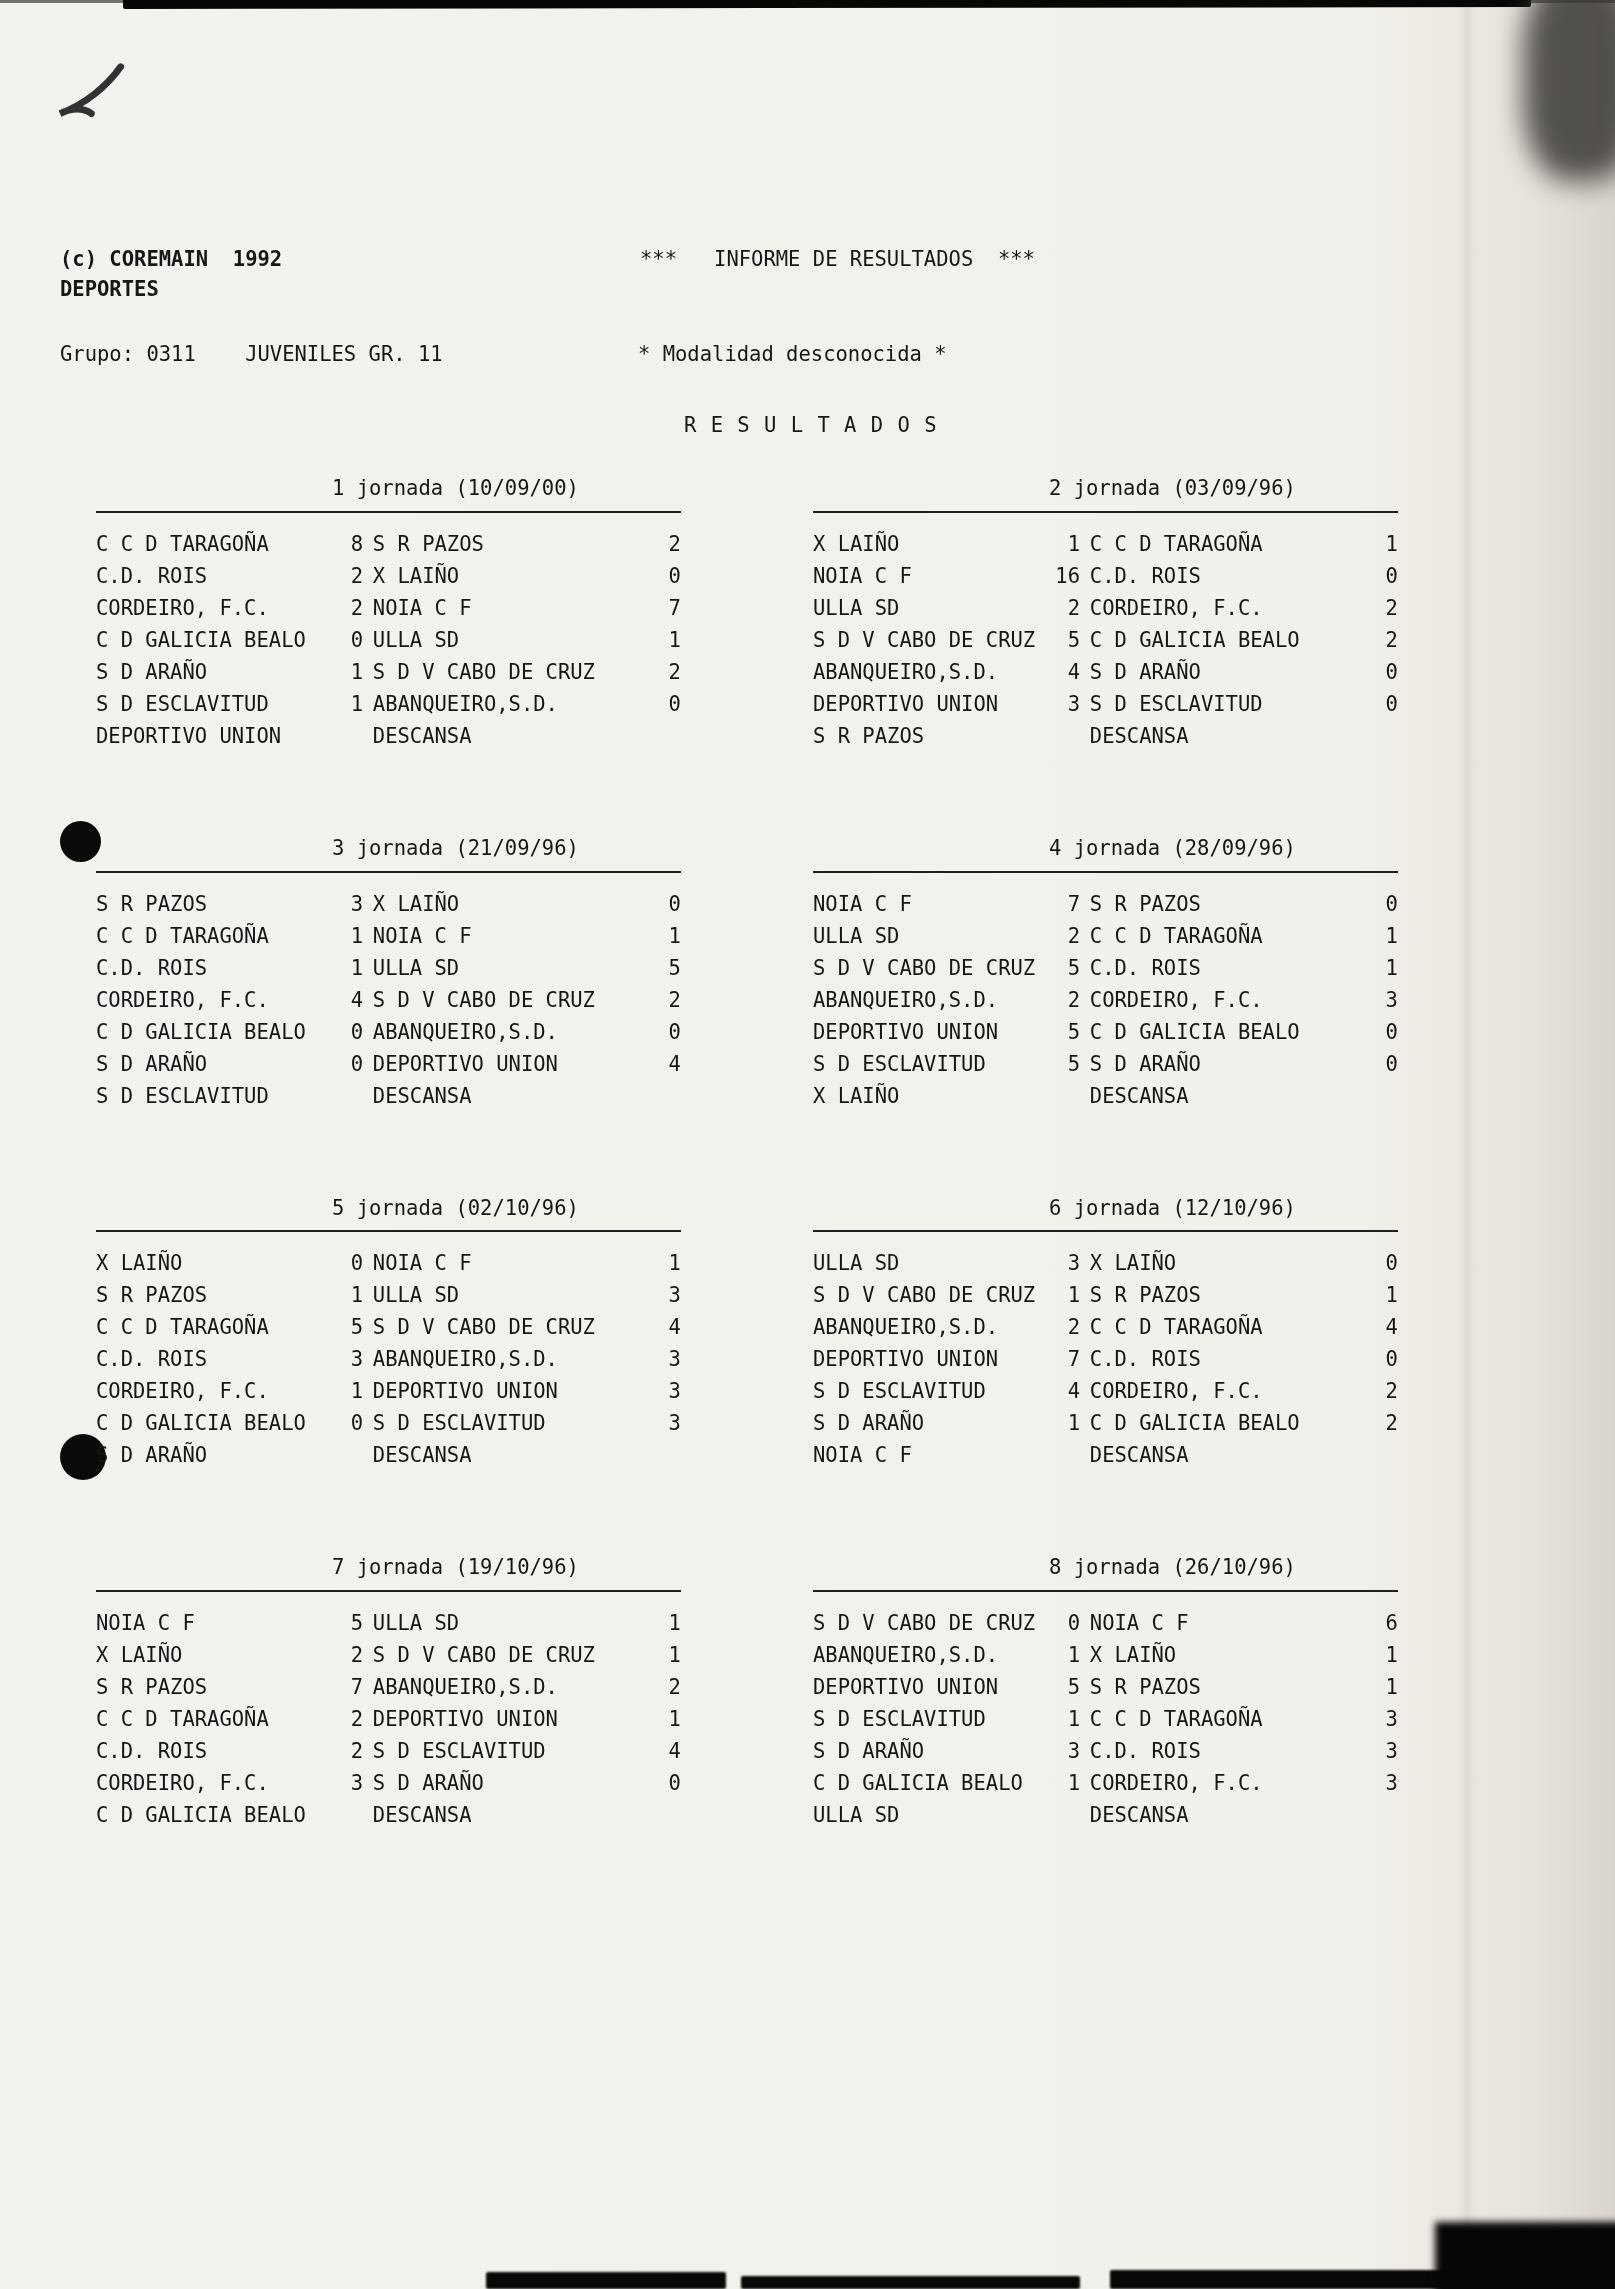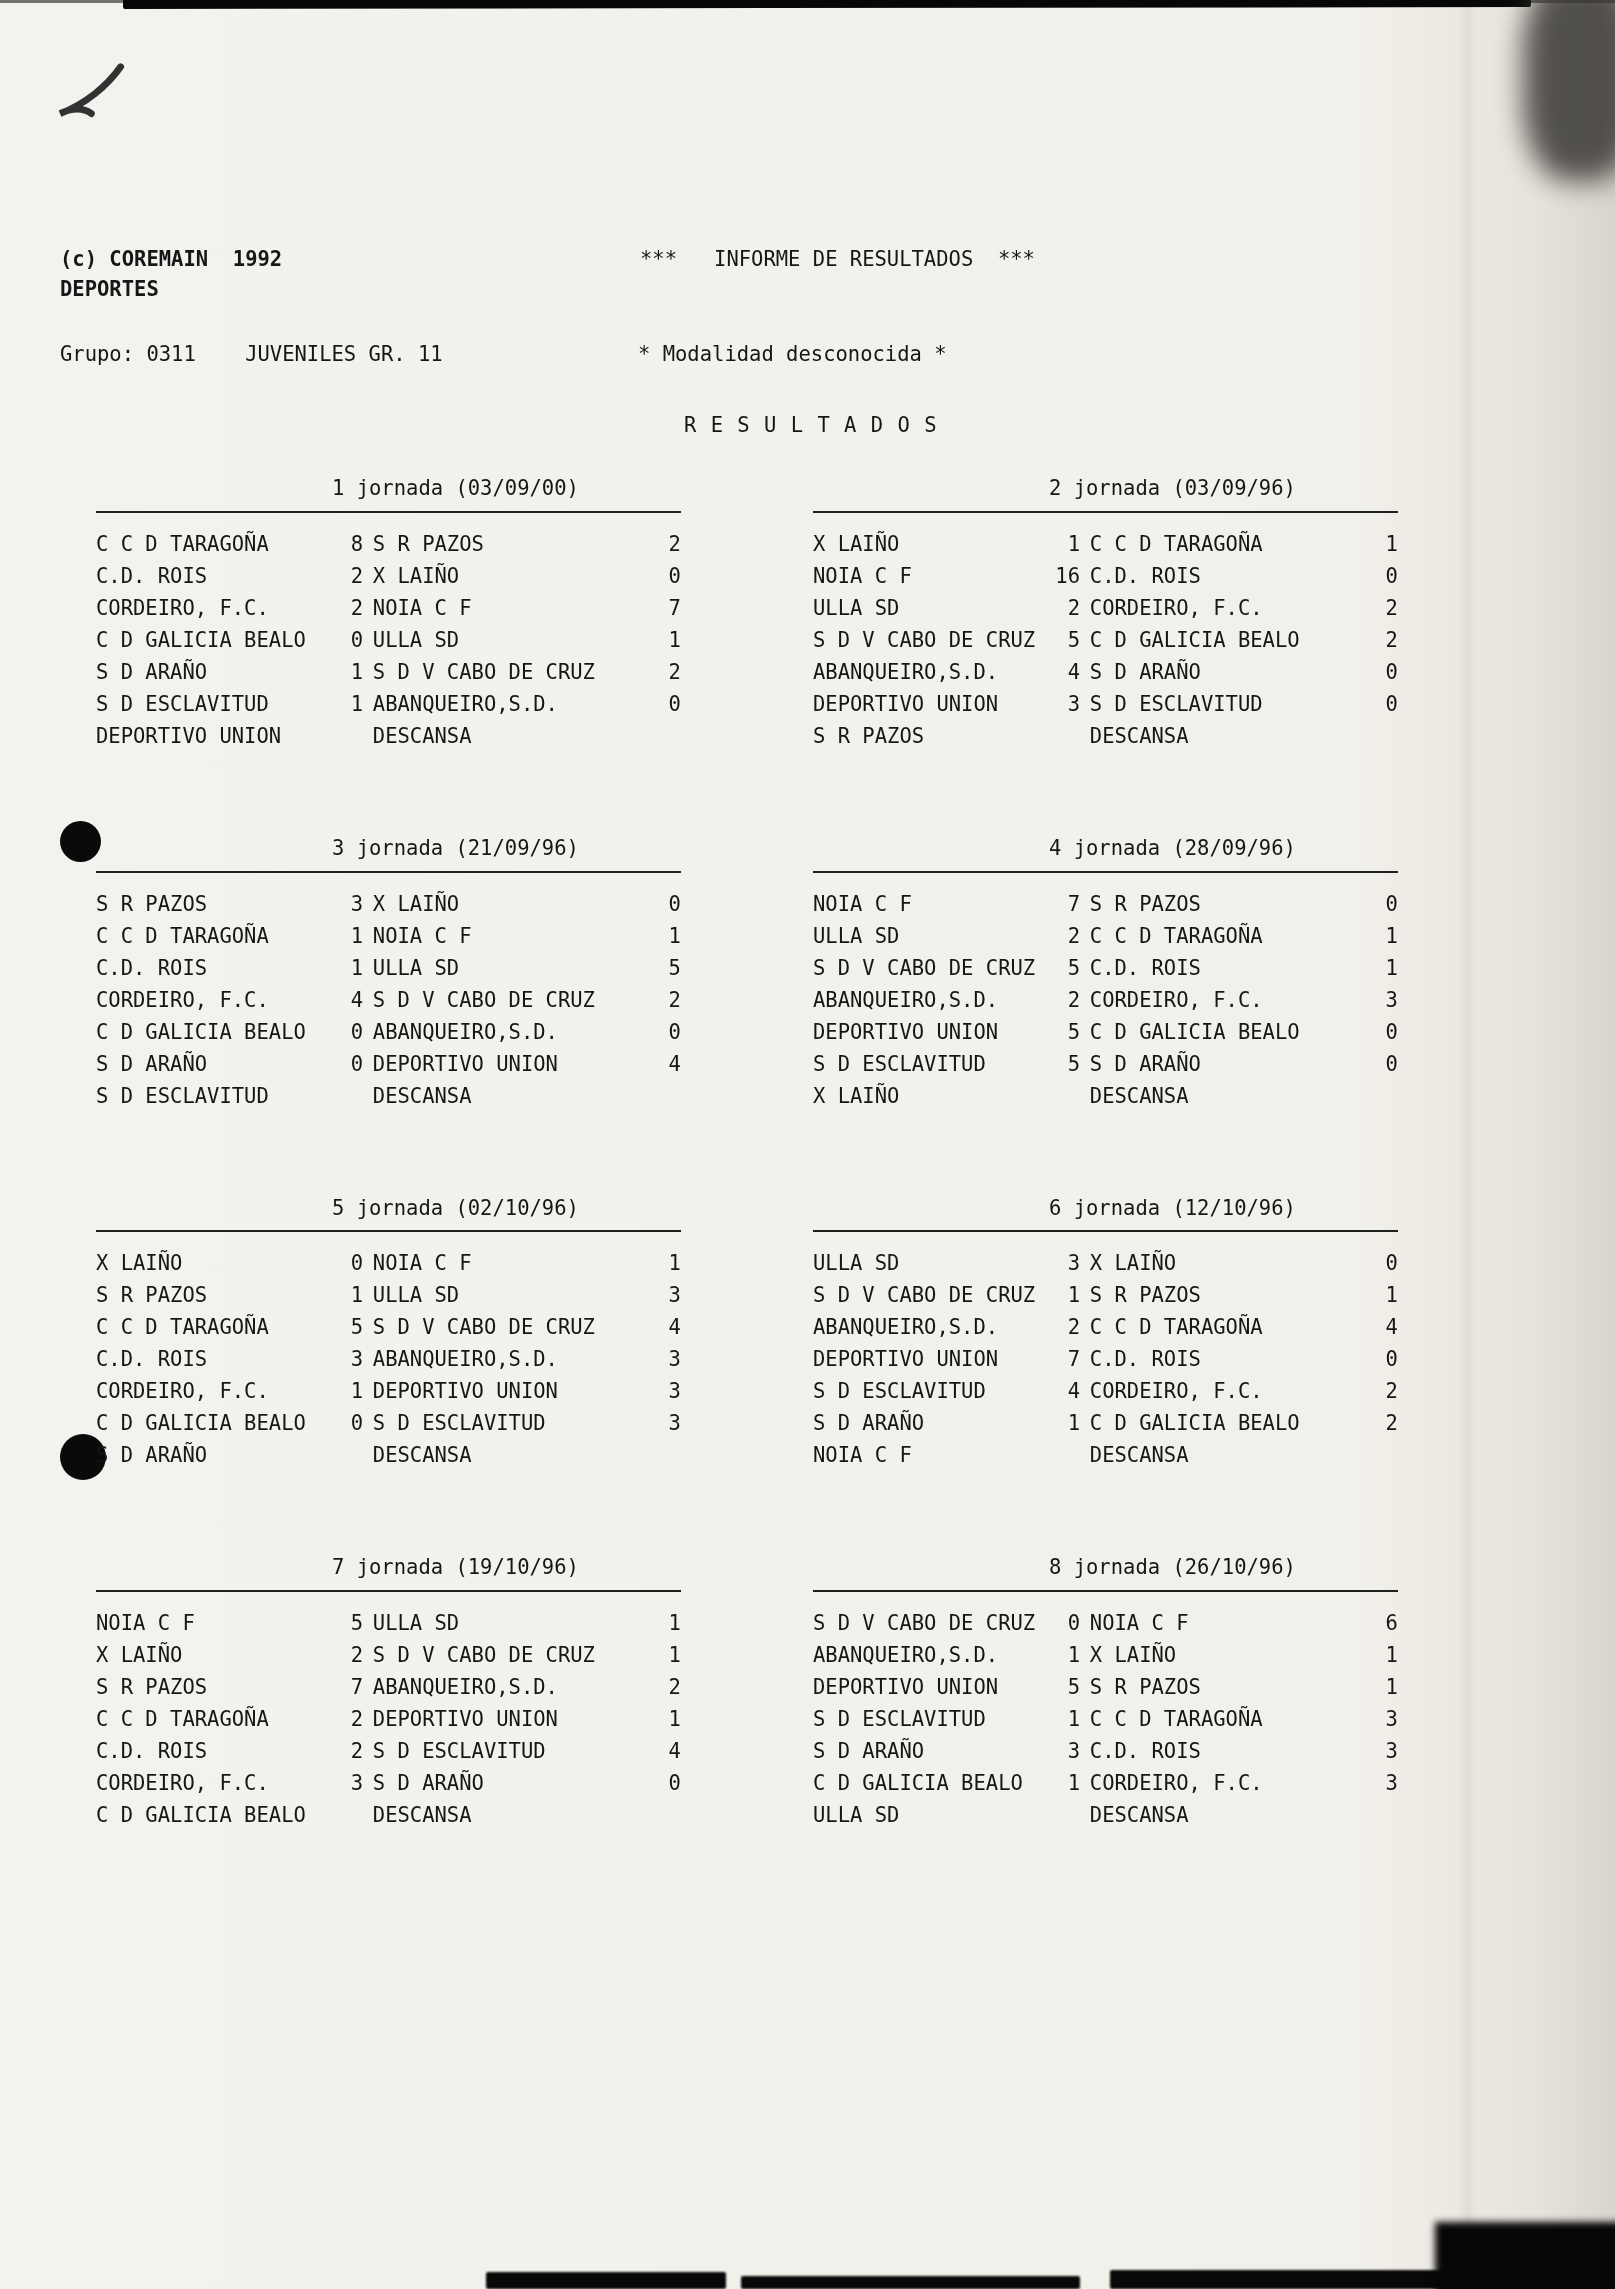--- a/index.html
+++ b/index.html
@@ -76,21 +76,21 @@
 
   <div class="report-title txt">***   INFORME DE RESULTADOS  ***</div>
 
   <div class="grupo-line txt">Grupo: 0311    JUVENILES GR. 11</div>
   <div class="modalidad txt">* Modalidad desconocida *</div>
 
   <div class="section-title txt">R E S U L T A D O S</div>
 
   <main id="jornadas">
       <section class="jornada-block">
-        <div class="jornada-title">1 jornada (03/09/00)</div>
+        <div class="jornada-title">1 jornada (10/09/00)</div>
         <div class="jornada-rule"></div>
         <div class="match-list">
           <div class="match-row"><span class="cell-home">C C D TARAGOÑA</span><span class="cell-hscore">8</span><span class="cell-gap"></span><span class="cell-away">S R PAZOS</span><span class="cell-ascore">2</span></div>
           <div class="match-row"><span class="cell-home">C.D. ROIS</span><span class="cell-hscore">2</span><span class="cell-gap"></span><span class="cell-away">X LAIÑO</span><span class="cell-ascore">0</span></div>
           <div class="match-row"><span class="cell-home">CORDEIRO, F.C.</span><span class="cell-hscore">2</span><span class="cell-gap"></span><span class="cell-away">NOIA C F</span><span class="cell-ascore">7</span></div>
           <div class="match-row"><span class="cell-home">C D GALICIA BEALO</span><span class="cell-hscore">0</span><span class="cell-gap"></span><span class="cell-away">ULLA SD</span><span class="cell-ascore">1</span></div>
           <div class="match-row"><span class="cell-home">S D ARAÑO</span><span class="cell-hscore">1</span><span class="cell-gap"></span><span class="cell-away">S D V CABO DE CRUZ</span><span class="cell-ascore">2</span></div>
           <div class="match-row"><span class="cell-home">S D ESCLAVITUD</span><span class="cell-hscore">1</span><span class="cell-gap"></span><span class="cell-away">ABANQUEIRO,S.D.</span><span class="cell-ascore">0</span></div>
           <div class="match-row"><span class="cell-home">DEPORTIVO UNION</span><span class="cell-hscore"></span><span class="cell-gap"></span><span class="cell-away">DESCANSA</span><span class="cell-ascore"></span></div>
         </div>

